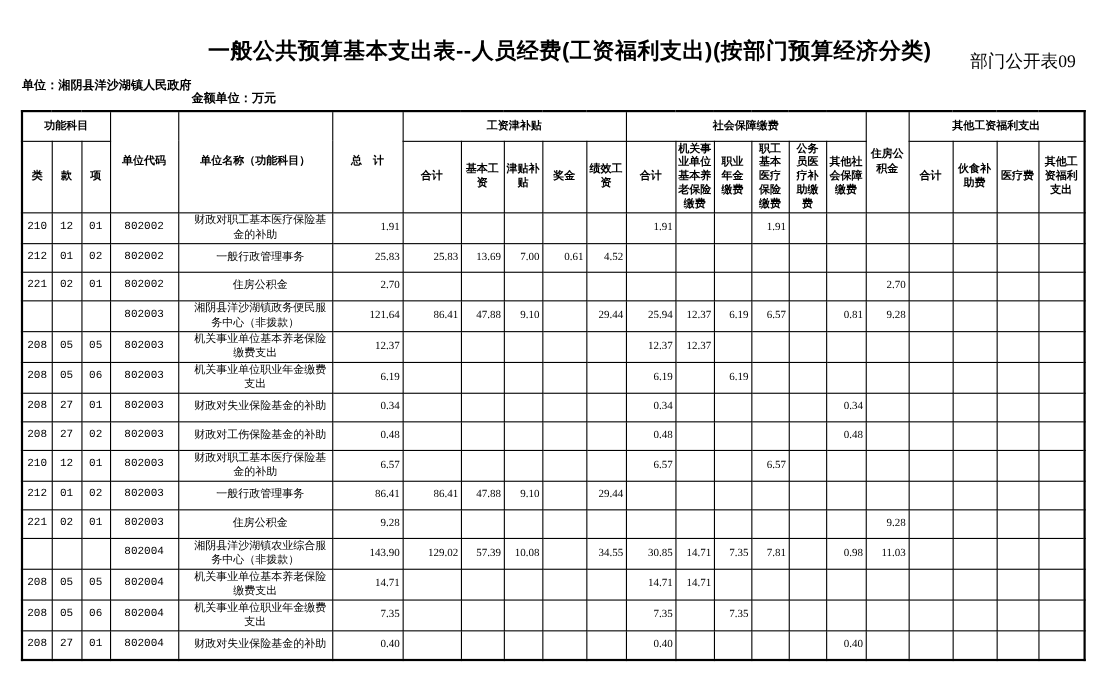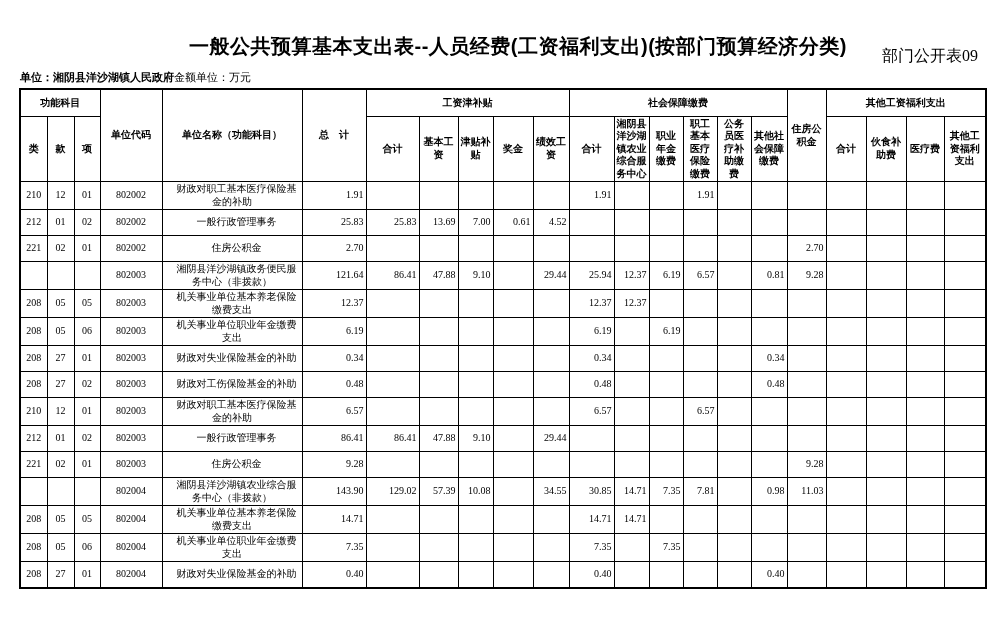--- a/index.html
+++ b/index.html
@@ -25,21 +25,21 @@
     font-family: "Liberation Sans", "DejaVu Sans", sans-serif;
     letter-spacing: 0.5px;
     padding-left: 36px;
   }
   .meta-row {
     display: flex; justify-content: flex-start;
     margin: 10px 20px 3px 20px;
     font-size: 11px;
   }
   .meta-unit { font-weight: bold; }
-  .meta-amount { font-weight: normal; }
+  .meta-amount { font-weight: bold; margin-top: 12px; }
 
   table.budget {
     border-collapse: collapse;
     table-layout: fixed;
     margin-left: 19px;
     border: 2px solid #000;
   }
   table.budget th, table.budget td {
     border: 1px solid #000;
     font-size: 10px;
@@ -47,21 +47,21 @@
     padding: 1px 2px;
     vertical-align: middle;
     overflow: hidden;
     word-break: break-all;
   }
   thead th { font-weight: bold; text-align: center; padding: 1px 1px; }
   tr.hrow-a th { height: 27px; }
   tr.hrow-b th { height: 63px; }
 
   tbody tr { height: 26px; }
-  td.c-center { text-align: center; }
+  td.c-center { text-align: center; font-family: Liberation Mono, monospace; }
   td.c-name   { text-align: center; padding: 1px 3px; text-indent: 0.9em; font-size: 9.5px; }
   td.c-num    { text-align: right; padding-right: 3px; }
 </style>
 </head>
 <body>
 
 <div class="page">
 
   <div class="corner-label">部门公开表09</div>
 
@@ -111,21 +111,21 @@
       <tr class="hrow-b">
         <th>类</th>
         <th>款</th>
         <th>项</th>
         <th>合计</th>
         <th>基本工资</th>
         <th>津贴补贴</th>
         <th>奖金</th>
         <th>绩效工资</th>
         <th>合计</th>
-        <th>湘阴县洋沙湖镇农业综合服务中心</th>
+        <th>机关事业单位基本养老保险缴费</th>
         <th>职业年金缴费</th>
         <th>职工基本医疗保险缴费</th>
         <th>公务员医疗补助缴费</th>
         <th>其他社会保障缴费</th>
         <th>合计</th>
         <th>伙食补助费</th>
         <th>医疗费</th>
         <th>其他工资福利支出</th>
       </tr>
     </thead>

